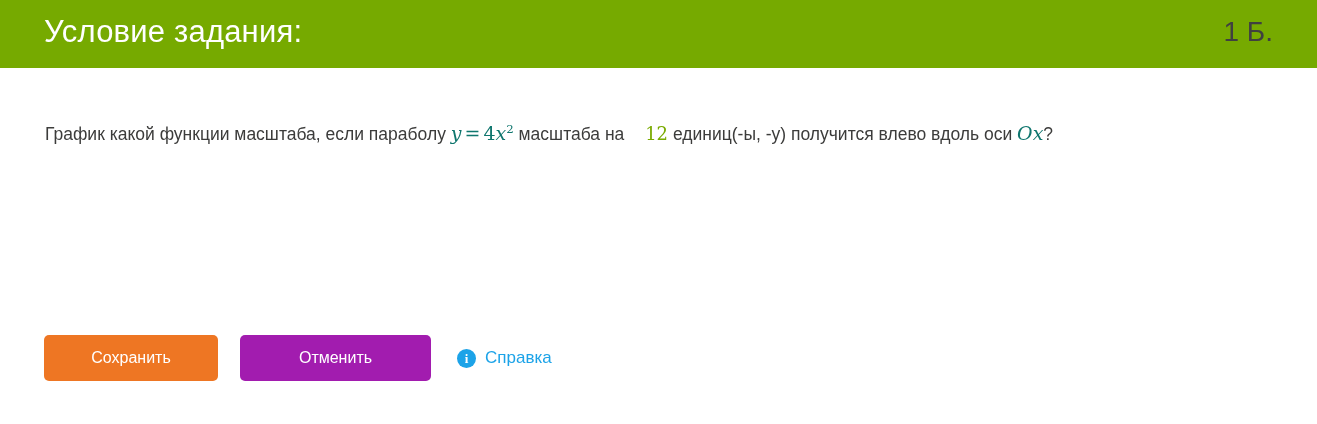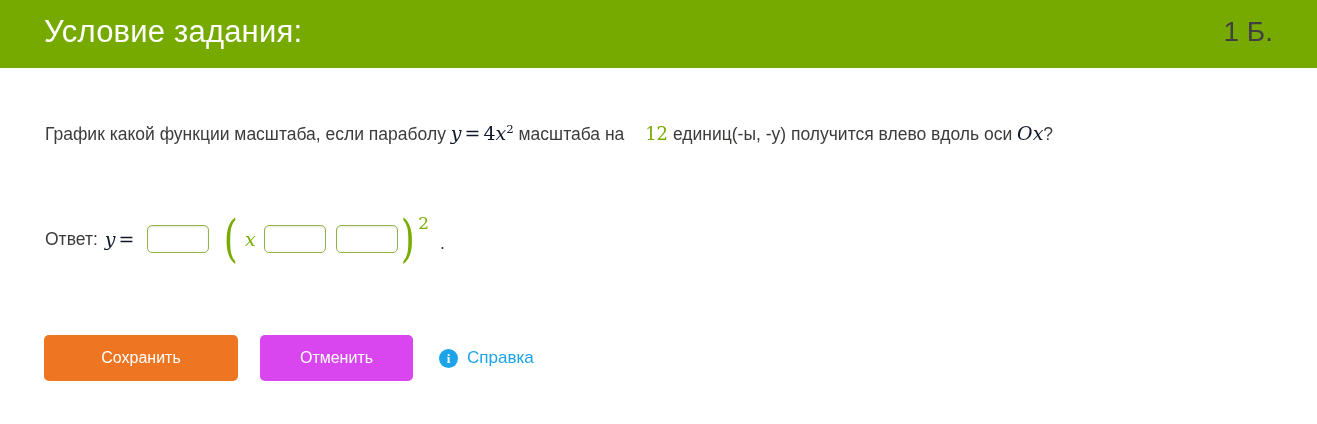--- a/index.html
+++ b/index.html
@@ -64,21 +64,21 @@
     width: 1230px;
     font-size: 17.5px;
     line-height: 30px;
     color: #3c3c3b;
   }
 
   
   .mjx {
     font-family: "DejaVu Serif", "Liberation Serif", serif;
     font-style: italic;
-    color: #0f172a;
+    color: #0f766e;
     font-size: 19px;
     white-space: nowrap;
   }
   .mjx .op {
     font-style: normal;
     padding: 0 3px;
   }
   .mjx .num {
     font-style: normal;
   }
@@ -189,25 +189,25 @@
     height: 46px;
     cursor: pointer;
     padding: 0 20px;
     box-sizing: border-box;
     display: inline-flex;
     align-items: center;
     justify-content: center;
   }
   .btn-save {
     background: #ee7623;
-    width: 194px;
+    width: 174px;
   }
   .btn-cancel {
-    background: #d946ef;
-    width: 153px;
+    background: #a21caf;
+    width: 191px;
     margin-left: 22px;
   }
   .help-link {
     margin-left: 26px;
     display: inline-flex;
     align-items: center;
     color: #1ca3e8;
     font-size: 17px;
     text-decoration: none;
     cursor: pointer;
@@ -234,37 +234,20 @@
   <div class="task-header-title">Условие задания:</div>
   <div class="task-header-points">1 Б.</div>
 </div>
 
 <div class="task-body">
 
   <div class="question">
     <span>График какой функции масштаба, если параболу </span><span class="mjx"><span>y</span><span class="op">=</span><span class="num">4</span><span>x</span><sup>2</sup></span><span> масштаба на </span><span class="num-green">12</span><span> единиц(-ы, -у) получится влево вдоль оси </span><span class="mjx">Ox</span><span>?</span>
   </div>
 
-  <div class="answer-row">
-    <span class="answer-label">Ответ:</span>
-    <span class="mjx answer-ye"><span>y</span><span class="op">=</span></span>
-
-    <input class="ans-input" type="text" value="" style="">
-
-    <span class="paren-group">
-      <span class="paren">(</span>
-      <span class="paren-x">x</span>
-      <input class="ans-input" type="text" value="" style="">
-      <input class="ans-input" type="text" value="" style="">
-      <span class="paren">)</span>
-      <span class="exp-two">2</span>
-    </span>
-
-    <span class="trailing-dot">.</span>
-  </div>
 
   <div class="button-row">
     <button class="btn btn-save">Сохранить</button>
     <button class="btn btn-cancel">Отменить</button>
     <a class="help-link">
       <span class="info-icon">i</span>
       <span>Справка</span>
     </a>
   </div>
 

